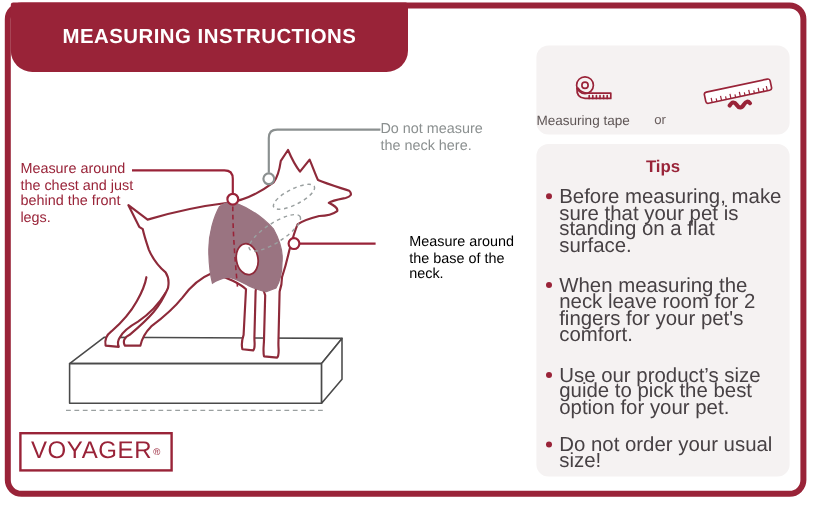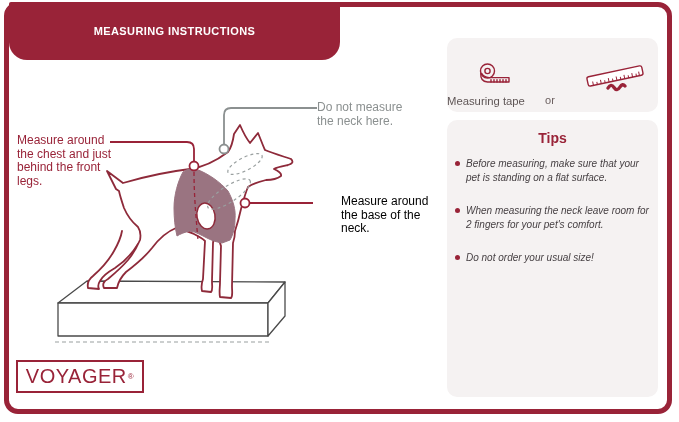--- a/index.html
+++ b/index.html
@@ -4,21 +4,21 @@
 <style>
   html,body{margin:0;padding:0;background:#fff;}
   body{width:679px;height:422px;position:relative;overflow:hidden;
        font-family:"Liberation Sans",sans-serif;-webkit-font-smoothing:antialiased;}
 
   .frame{position:absolute;left:4px;top:2px;width:668px;height:412px;
          box-sizing:border-box;border:5px solid #992338;border-radius:14px;background:#fff;}
 
   .banner{position:absolute;left:9px;top:2px;width:331px;height:58px;background:#992338;
           border-radius:2px 2px 18px 18px;display:flex;align-items:center;justify-content:center;
-          color:#ffffff;font-weight:bold;font-size:11px;letter-spacing:.4px;}
+          color:#ffffff;font-weight:bold;font-size:17px;letter-spacing:.4px;}
 
   .illustration{position:absolute;left:0;top:0;width:445px;height:422px;}
 
   .ann{position:absolute;font-size:12px;line-height:13.6px;font-weight:500;}
   .ann-chest{left:17px;top:134px;width:96px;color:#992338;}
   .ann-neck-top{left:317px;top:101px;width:100px;color:#8b9090;}
   .ann-neck-base{left:317px;top:195px;width:98px;color:#000000;margin-left:24px;}
 
   .card{position:absolute;background:#f5f2f2;border-radius:10px;}
   .card-title{position:absolute;left:0;right:0;text-align:center;color:#992338;font-weight:bold;}
@@ -33,21 +33,21 @@
   .ywn-label{position:absolute;top:57px;color:#5f5656;font-size:11.3px;}
   .ywn-label-left{left:0;width:95px;}
   .ywn-label-right{left:112px;width:99px;}
 
   .tips{left:447px;top:120px;width:211px;height:277px;}
   .tips .card-title{top:10px;font-size:14px;}
   .tip-list{position:absolute;left:6px;right:6px;top:37px;}
   .tip{display:flex;margin-bottom:20px;}
   .tip .dot{flex:none;width:5px;height:5px;border-radius:50%;background:#992338;
             margin:4px 6px 0 2px;}
-  .tip .tip-text{font-size:10px;line-height:13.6px;color:#474144;width:190px;font-style:italic;}
+  .tip .tip-text{font-size:17px;line-height:13.6px;color:#474144;width:190px;}
   .tip-3{margin-bottom:17px;}
   .tip-4{margin-bottom:0;}
   .tips-footer{text-align:center;color:#3f3a3c;margin-top:10px;}
   .tips-footer-1{font-size:12.5px;line-height:17px;}
   .tips-footer-2{font-size:13px;line-height:18px;font-weight:bold;}
 
   .logo{position:absolute;left:16px;top:360px;width:128px;height:33px;box-sizing:border-box;
         border:2px solid #992338;background:#fff;display:flex;align-items:center;
         justify-content:center;color:#992338;font-weight:normal;font-size:20px;letter-spacing:.5px;}
   .logo .reg{font-size:8px;vertical-align:super;line-height:0;margin-left:1px;color:#992338;}
@@ -173,20 +173,24 @@
   <div class="card-title">Tips</div>
   <div class="tip-list">
     <div class="tip tip-1">
       <span class="dot"></span>
       <span class="tip-text">Before measuring, make sure that your pet is standing on a flat surface.</span>
     </div>
     <div class="tip tip-2">
       <span class="dot"></span>
       <span class="tip-text">When measuring the neck leave room for 2 fingers for your pet's comfort.</span>
     </div>
+    <div class="tip tip-3">
+      <span class="dot"></span>
+      <span class="tip-text">Use our product’s size guide to pick the best option for your pet.</span>
+    </div>
     <div class="tip tip-4">
       <span class="dot"></span>
       <span class="tip-text">Do not order your usual size!</span>
     </div>
   </div>
 </div>
 
 <div class="logo">
   <span>VOYAGER</span>
     <span class="reg">®</span>

